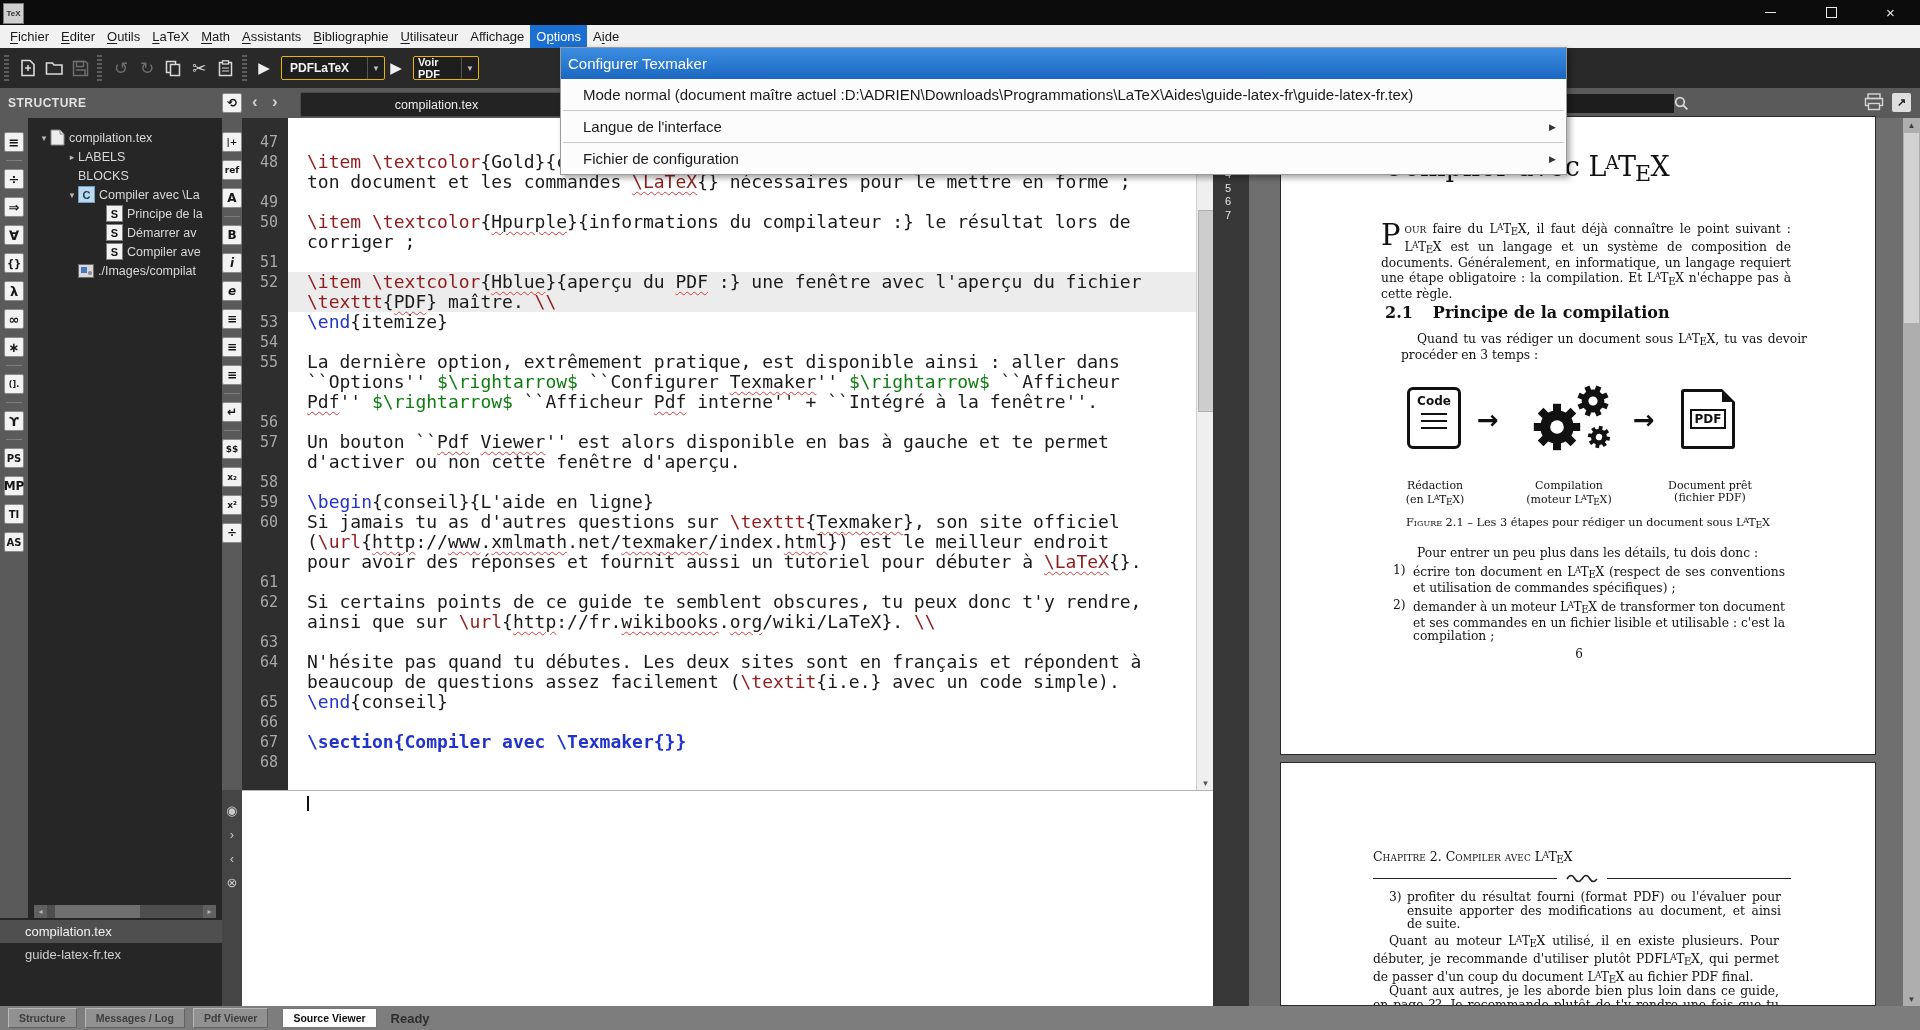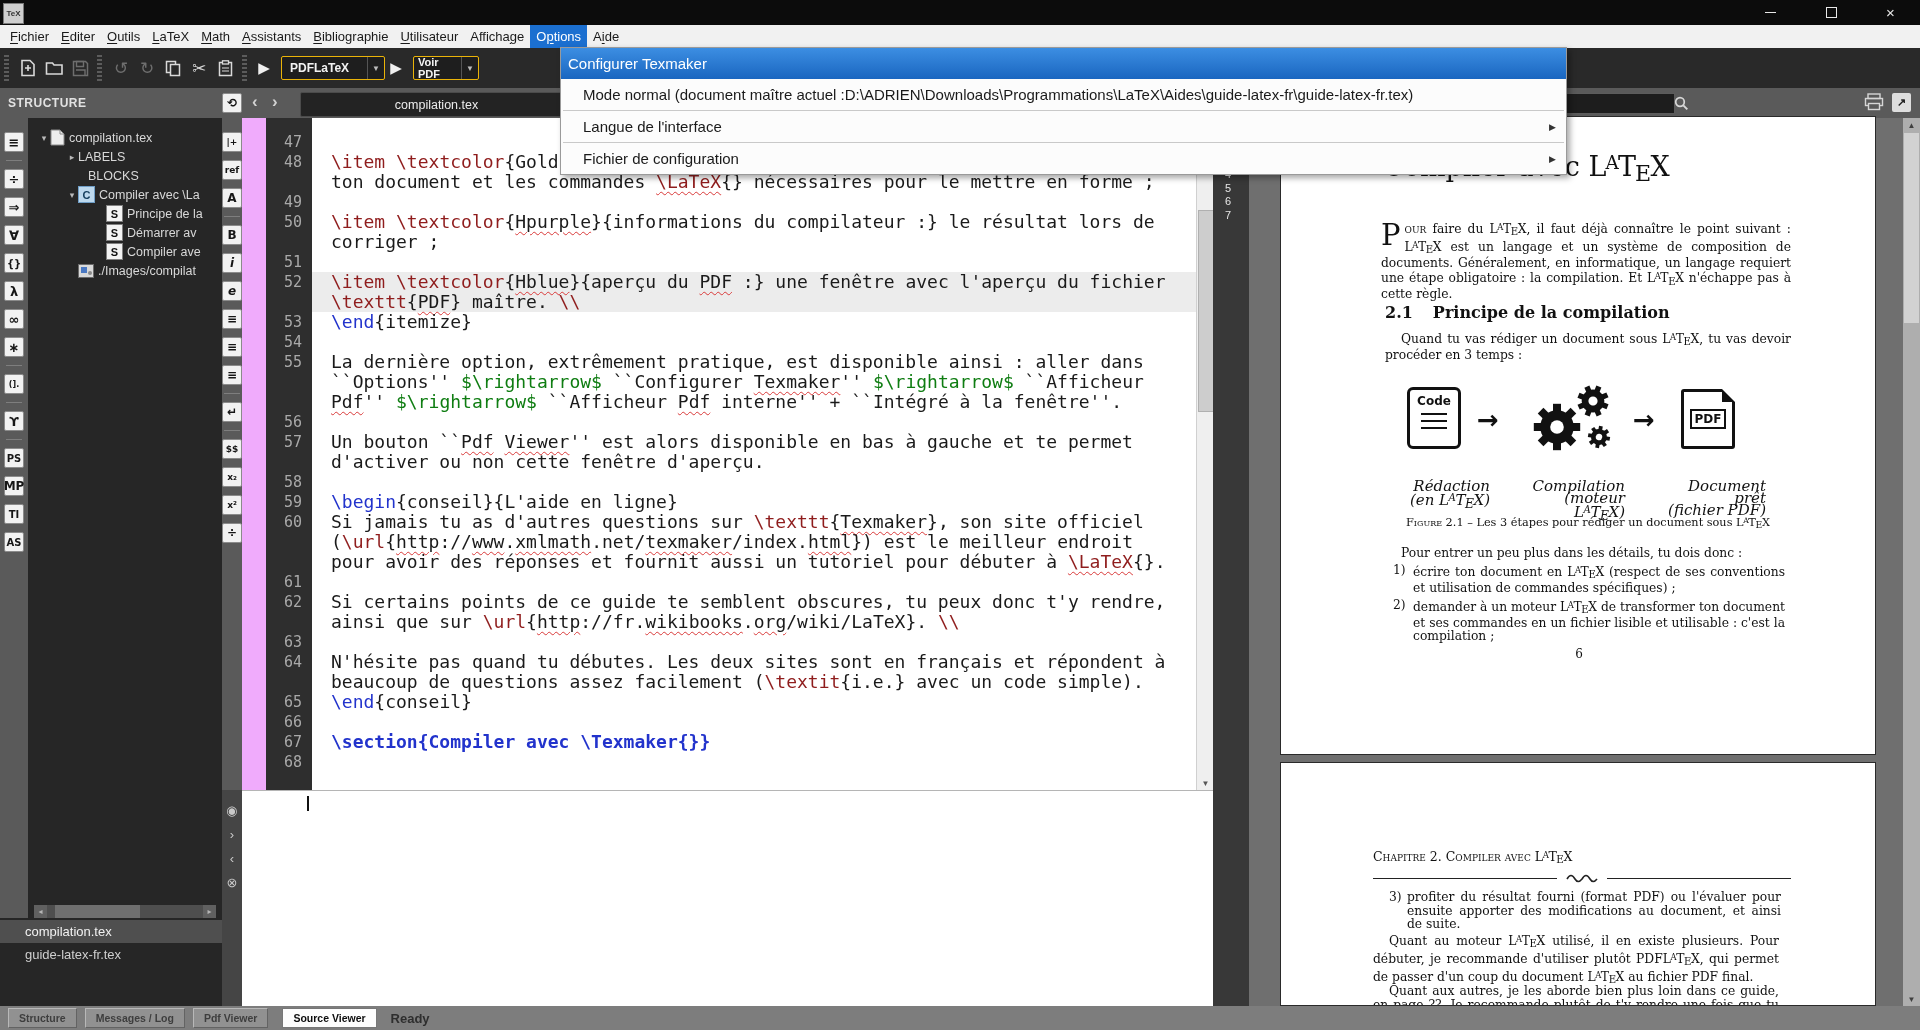--- a/index.html
+++ b/index.html
@@ -82,21 +82,21 @@
   .frow.sel{background:#4f4f4f;color:#f2f2f2;}
 
   
   #editor-strip{left:222px;top:118px;width:20px;height:888px;background:#5a5a5a;}
   #estrip-icons{display:flex;flex-direction:column;align-items:center;padding-top:10px;}
   #estrip-icons .sq{margin:4px 0;}
   #log-strip{left:0;top:672px;width:20px;height:216px;background:#454545;display:flex;flex-direction:column;align-items:center;padding-top:8px;box-sizing:border-box;}
   .lsic{color:#c9c9c9;font-size:13px;height:24px;display:flex;align-items:center;justify-content:center;}
 
   
-  #editor{left:242px;top:118px;width:1136px;height:672px;background:#fff;overflow:hidden;margin-left:24px;}
+  #editor{left:242px;top:118px;width:1136px;height:672px;background:#fff;overflow:hidden;}
   #gutter{left:0;top:0;width:46px;height:672px;background:#2e2e2e;}
   #rows{position:absolute;left:65px;top:14px;right:0;font-family:"DejaVu Sans Mono",monospace;font-size:18px;line-height:20px;}
   .crow{position:relative;height:20px;white-space:pre;}
   .crow .ln{position:absolute;left:-65px;width:36px;text-align:right;color:#a9a9a9;font-size:15px;line-height:20px;}
   .crow.hl::before{content:"";position:absolute;left:-19px;right:0;top:0;bottom:0;background:#ececec;z-index:0;}
   .crow span.cd{position:relative;z-index:1;}
   .tkt{color:#1a1a1a;} .tkc{color:#8f1d1d;} .tke{color:#2233cc;} .tkm{color:#0f7d12;}
   .tkx{color:#2233cc;font-weight:bold;}
   .wavy{text-decoration:underline;text-decoration-style:wavy;text-decoration-color:#d93a3a;text-decoration-thickness:1px;text-underline-offset:3px;}
   #editor-vscroll{left:1196px;top:118px;width:17px;height:672px;background:#efefef;border-left:1px solid #d0d0d0;box-sizing:border-box;}
@@ -126,41 +126,41 @@
 
   
   #p1-title{left:102px;top:34px;font-size:27px;}
   .lA{font-size:68%;vertical-align:.38em;margin:0 -.05em;}
   .lE{font-size:82%;vertical-align:-.22em;margin:0 -.04em;}
   #p1-intro{left:100px;top:104px;width:410px;text-align:justify;font-size:12.3px;line-height:13.5px;}
   #p1-intro .dropcap{float:left;font-size:29px;line-height:26px;margin:1px 4px 0 0;}
   .sc{font-variant:small-caps;}
   #p1-section{left:104px;top:186px;font-size:16px;font-weight:bold;}
   #p1-section .snum{margin-right:20px;}
-  #p1-para,#p1-para2{left:104px;width:406px;text-align:justify;font-size:12.3px;line-height:13.5px;text-indent:16px;}
+  #p1-para,#p1-para2{left:120px;width:406px;text-align:justify;font-size:12.3px;line-height:13.5px;text-indent:16px;}
   #p1-para{top:214px;} #p1-para2{top:430px;text-indent:16px;}
   .pitem{left:112px;width:398px;display:flex;font-size:12.3px;line-height:13.5px;}
   .pitem .num{width:20px;flex:none;}
   .pitem .itx{width:372px;text-align:justify;}
   #p1-item1{top:447px;} #p1-item2{top:482px;}
   #p1-caption{left:104px;top:399px;width:406px;text-align:center;font-size:11.3px;}
   #p1-pagenum{left:0;top:530px;width:596px;text-align:center;font-size:12px;}
   
   #diag-code{left:126px;top:270px;width:54px;height:62px;border:3px solid #111;border-radius:6px;box-sizing:border-box;
              display:flex;flex-direction:column;align-items:center;padding-top:4px;font-family:"DejaVu Sans",sans-serif;}
   #diag-code .cl{font-size:12px;font-weight:bold;}
   #diag-code i{display:block;width:26px;height:0;border-top:2.5px solid #111;margin-top:5px;}
   .diag-arrow{font-size:26px;font-weight:bold;font-family:"DejaVu Sans",sans-serif;}
   #diag-arrow1{left:196px;top:288px;} #diag-arrow2{left:352px;top:288px;}
   #diag-gears{left:244px;top:262px;}
   #diag-pdf{left:400px;top:272px;width:54px;height:60px;border:3px solid #111;border-radius:3px;box-sizing:border-box;
             display:flex;align-items:center;justify-content:center;font-family:"DejaVu Sans",sans-serif;position:absolute;}
   #diag-pdf .fold{position:absolute;right:-3px;top:-3px;width:0;height:0;border-style:solid;border-width:0 13px 13px 0;border-color:#fff #fff #111 transparent;}
   #diag-pdf .pl{font-size:12px;font-weight:bold;border:2px solid #111;padding:1px 3px;}
-  .diag-label{top:363px;text-align:right;font-size:15px;line-height:12px;font-style:italic;}
+  .diag-label{top:363px;text-align:center;font-size:11px;line-height:12px;}
   #dlab1{left:99px;width:110px;} #dlab2{left:232px;width:112px;} #dlab3{left:373px;width:112px;}
 
   
   #p2-header{left:92px;top:86px;font-size:12.5px;}
   #p2-rule{left:92px;top:109px;width:418px;display:flex;align-items:center;}
   #p2-rule .seg{flex:1;height:0;border-top:1.4px solid #222;}
   #p2-rule svg{margin:0 8px;}
   #p2-item{top:128px;left:108px;width:402px;display:flex;font-size:12.3px;line-height:13.5px;}
   #p2-item .num{width:18px;flex:none;}
   #p2-item .itx{width:374px;text-align:justify;}
@@ -308,21 +308,21 @@
               <path d="M1 1h9l4 4v11H1z" fill="#ededed" stroke="#8a8a8a"></path>
               <path d="M10 1v4h4" fill="none" stroke="#8a8a8a"></path>
             </svg>
           </span>
           <span>compilation.tex</span>
         </div>
         <div class="trow" style="padding-left: 38px;">
           <span class="arr">▸</span>
           <span>LABELS</span>
         </div>
-        <div class="trow" style="padding-left: 48px;">
+        <div class="trow" style="padding-left: 38px;">
           <span class="sp"></span>
           <span>BLOCKS</span>
         </div>
         <div class="trow" style="padding-left: 38px;">
           <span class="arr">▾</span>
           <span class="c-ic">C</span>
           <span>Compiler avec \La</span>
         </div>
         <div class="trow" style="padding-left: 66px;">
           <span class="sp"></span>

